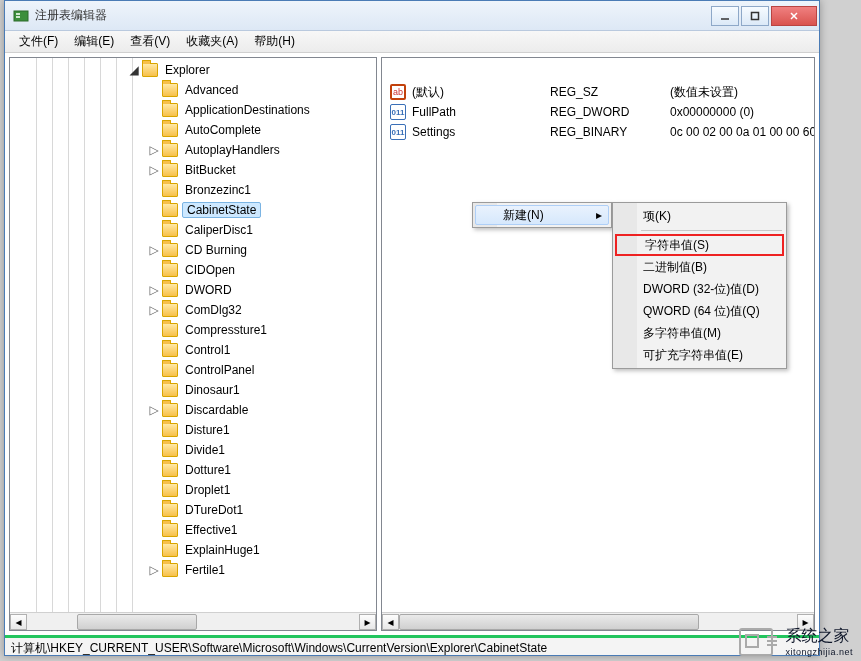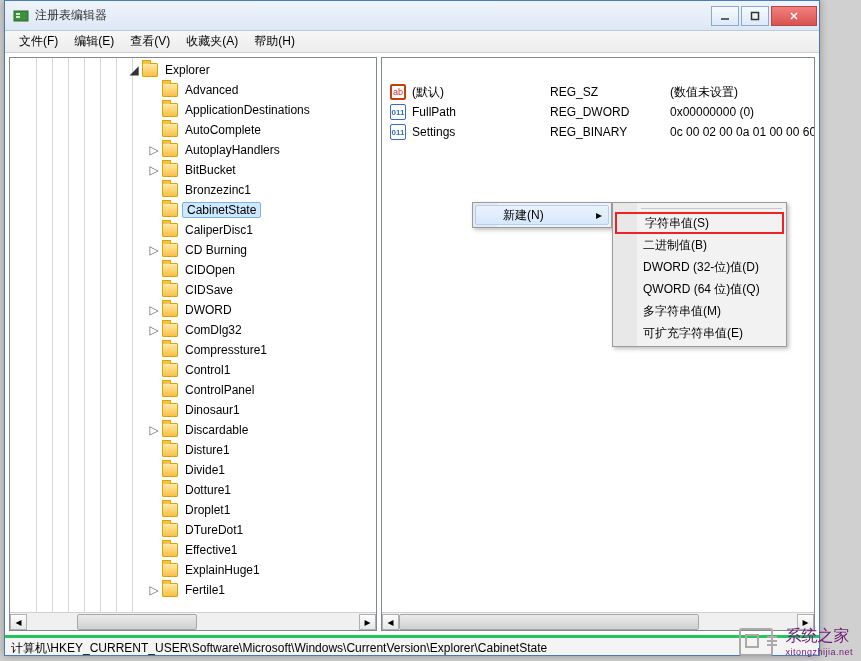--- a/index.html
+++ b/index.html
@@ -52,21 +52,21 @@
 .context-menu { position:absolute; background:#f2f2f2; border:1px solid #9b9b9b; box-shadow:2px 2px 4px rgba(0,0,0,.25); padding:2px; }
 .context-menu .cm-item { height:22px; display:flex; align-items:center; padding:0 20px 0 28px; cursor:default; white-space:nowrap; position:relative; }
 .context-menu .cm-item.hover { background:linear-gradient(#e9f2fd,#d6e8fc); border:1px solid #aecff7; border-radius:2px; padding:0 19px 0 27px; height:20px; }
 .context-menu .cm-item .sub-arrow { position:absolute; right:6px; }
 .context-menu .iconcol { position:absolute; left:0; top:0; bottom:0; width:24px; background:#e8e8e8; }
 
 .red-box { border:2px solid #e22; }
 
 .statusbar { height: 20px; border-top:3px solid #22c55e; background:#f4f4f4; padding:2px 6px; color:#000000; overflow:hidden; white-space:nowrap; }
 
-.watermark { position:absolute; right:8px; bottom:4px; display:flex; align-items:center; gap:12px; color:#701a75; font-size:14px; pointer-events:none; }
+.watermark { position:absolute; right:8px; bottom:4px; display:flex; align-items:center; gap:12px; color:#0f172a; font-size:14px; pointer-events:none; }
 .watermark .wm-icon { width:34px; height:28px; border:2px solid #aaa; border-radius:3px; position:relative; }
 .watermark .wm-icon::before { content:""; position:absolute; left:4px; top:4px; width:10px; height:10px; border:2px solid #aaa; }
 .watermark .wm-icon::after { content:""; position:absolute; right:-6px; top:10px; width:10px; height:2px; background:#aaa; box-shadow:0 -4px 0 #aaa, 0 4px 0 #aaa; }
 </style>
 </head>
 <body>
 
 <div class="window">
 
   <div class="titlebar">
@@ -168,25 +168,20 @@
             <span class="expander">▷</span>
             <span class="folder-icon"></span>
             <span class="label">CD Burning</span>
           </div>
           <div class="tree-row">
             <span class="expander"></span>
             <span class="folder-icon"></span>
             <span class="label">CIDOpen</span>
           </div>
           <div class="tree-row">
-            <span class="expander"></span>
-            <span class="folder-icon"></span>
-            <span class="label">CIDSave</span>
-          </div>
-          <div class="tree-row">
             <span class="expander">▷</span>
             <span class="folder-icon"></span>
             <span class="label">DWORD</span>
           </div>
           <div class="tree-row">
             <span class="expander">▷</span>
             <span class="folder-icon"></span>
             <span class="label">ComDlg32</span>
           </div>
           <div class="tree-row">
@@ -302,20 +297,23 @@
       <div class="context-menu" style="left:90px; top:144px; width:140px;">
         <div class="iconcol"></div>
         <div class="cm-item hover">
           <span>新建(N)</span>
           <span class="sub-arrow">▸</span>
         </div>
       </div>
 
       <div class="context-menu" id="cm2" style="left:230px; top:144px; width:175px;">
         <div class="iconcol"></div>
+      <div class="cm-item">
+            <span>项(K)</span>
+          </div>
           <div style="height: 1px; background: rgb(200, 200, 200); margin: 3px 2px 3px 26px;"></div>
           <div class="cm-item red-box">
             <span>字符串值(S)</span>
           </div>
           <div class="cm-item">
             <span>二进制值(B)</span>
           </div>
           <div class="cm-item">
             <span>DWORD (32-位)值(D)</span>
           </div>

